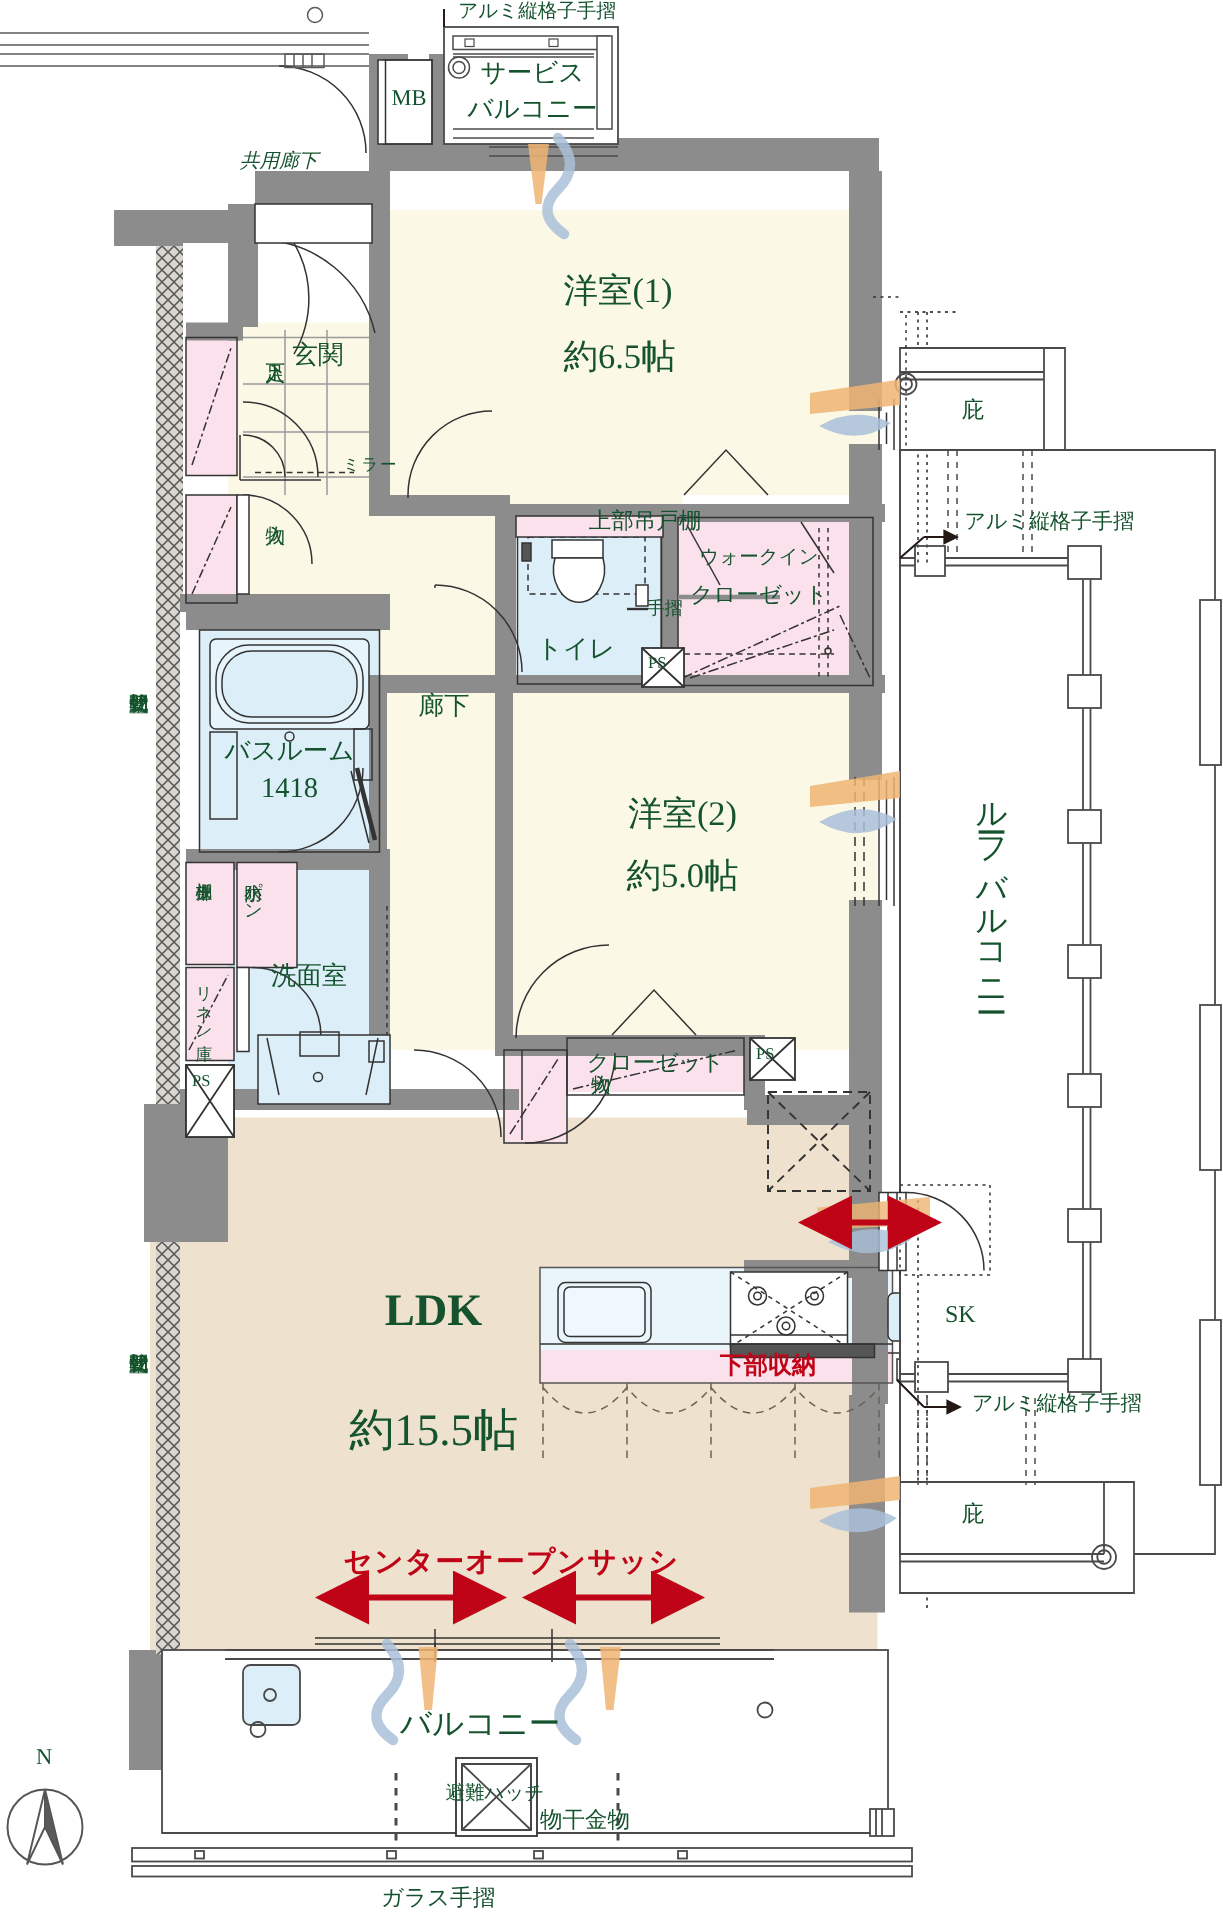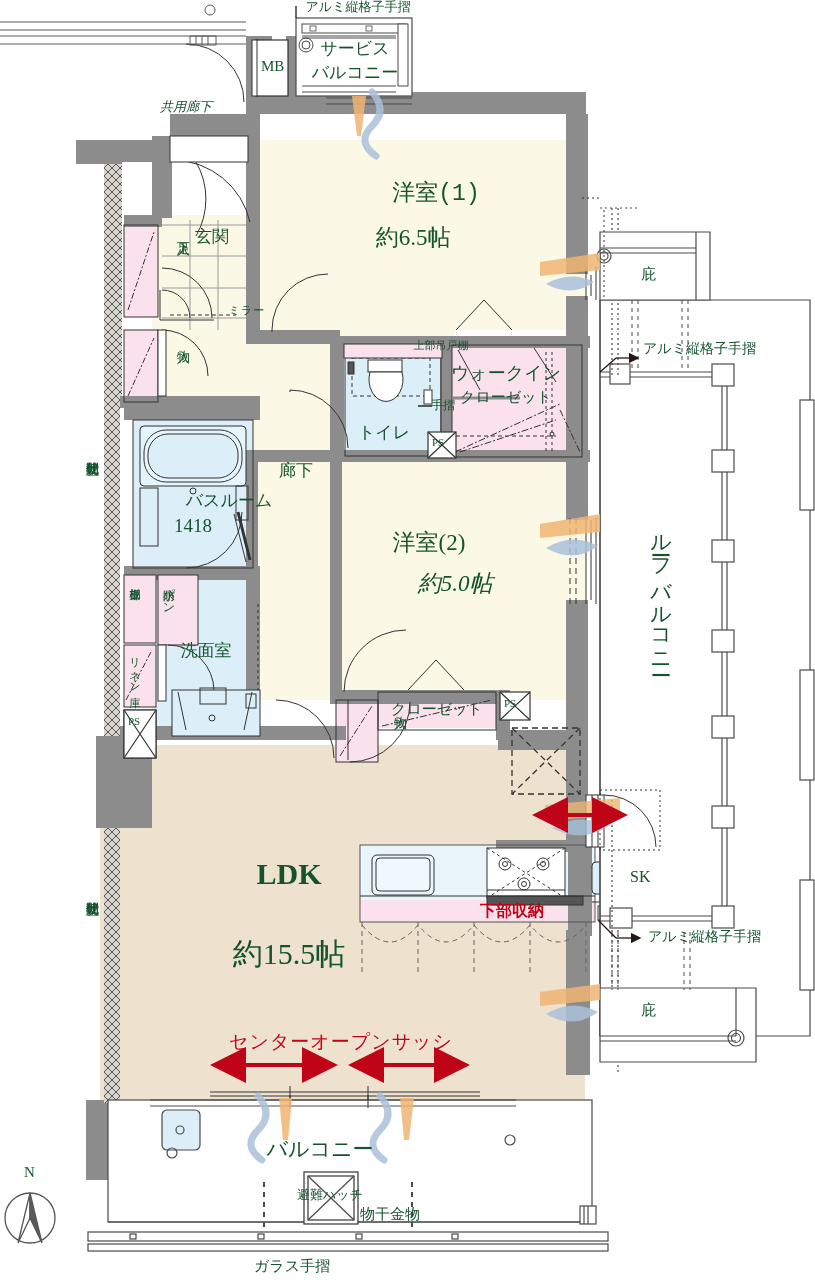--- a/index.html
+++ b/index.html
@@ -488,64 +488,64 @@
       <path d="M30 1193 L42 1243 L30 1218 Z" fill="#5a5a5a"></path>
     </g>
   </svg>
 
   <div class="lbl sm c" style="left:186px;top:100px;font-style:italic;">共用廊下</div>
   <div class="lbl sm" style="left:261px;top:58px;font-size:15px;">MB</div>
   <div class="lbl mid c" style="left:355px;top:40px;text-align:center;">サービス</div>
   <div class="lbl mid c" style="left:355px;top:64px;">バルコニー</div>
   <div class="lbl sm c" style="left:358px;top:0px;">アルミ縦格子手摺</div>
 
-  <div class="lbl big c" style="left:436px;top:182px;font-family:Liberation Mono, monospace;">洋室(1)</div>
+  <div class="lbl big c" style="left:412px;top:182px;">洋室(1)</div>
   <div class="lbl big c" style="left:413px;top:226px;">約6.5帖</div>
 
-  <div class="lbl big c" style="left:429px;top:531px;">洋室(2)</div>
-  <div class="lbl big c" style="left:455px;top:572px;font-style:italic;">約5.0帖</div>
+  <div class="lbl big c" style="left:455px;top:531px;">洋室(2)</div>
+  <div class="lbl big c" style="left:455px;top:572px;">約5.0帖</div>
 
   <div class="lbl c" style="left:289px;top:858px;font-size:30px;font-weight:bold;">LDK</div>
   <div class="lbl c" style="left:289px;top:938px;font-size:30px;">約15.5帖</div>
 
   <div class="lbl mid c" style="left:212px;top:228px;">玄関</div>
   <div class="lbl xs c" style="left:203px;top:305px;letter-spacing:1px;">ミラー</div>
   <div class="lbl vert xs" style="left:133px;top:232px;font-size:13px;">下足入</div>
   <div class="lbl vert xs" style="left:133px;top:340px;font-size:13px;">物入</div>
 
   <div class="lbl vert sm" style="left:86px;top:452px;font-size:13px;">乾式間仕切壁</div>
   <div class="lbl vert sm" style="left:86px;top:892px;font-size:13px;">乾式間仕切壁</div>
 
-  <div class="lbl mid c" style="left:193px;top:492px;margin-left:36px;">バスルーム</div>
+  <div class="lbl mid c" style="left:193px;top:492px;">バスルーム</div>
   <div class="lbl c" style="left:193px;top:516px;font-size:19px;">1418</div>
 
   <div class="lbl vert xxs" style="left:129px;top:580px;font-size:11px;">上部棚板</div>
   <div class="lbl vert xxs" style="left:163px;top:580px;font-size:12px;">防水パン</div>
   <div class="lbl vert xxs" style="left:129px;top:650px;font-size:11px;">リネン庫</div>
   <div class="lbl xxs" style="left:128px;top:716px;font-size:11px;">PS</div>
   <div class="lbl mid c" style="left:206px;top:642px;">洗面室</div>
 
   <div class="lbl mid c" style="left:296px;top:462px;">廊下</div>
 
-  <div class="lbl xs c" style="left:397px;top:340px;font-size:11px;">上部吊戸棚</div>
+  <div class="lbl xs c" style="left:386px;top:340px;font-size:15px;">上部吊戸棚</div>
   <div class="lbl xs c" style="left:399px;top:399px;font-size:12px;">手摺</div>
   <div class="lbl mid c" style="left:384px;top:424px;">トイレ</div>
   <div class="lbl xxs" style="left:432px;top:437px;font-size:11px;">PS</div>
 
-  <div class="lbl sm c" style="left:506px;top:364px;font-size:18px;text-align:right;">ウォークイン</div>
+  <div class="lbl sm c" style="left:506px;top:364px;font-size:13px;text-align:right;">ウォークイン</div>
   <div class="lbl sm c" style="left:506px;top:389px;font-size:15px;">クローゼット</div>
 
   <div class="lbl sm c" style="left:437px;top:701px;font-size:15px;">クローゼット</div>
   <div class="lbl vert xs" style="left:350px;top:706px;font-size:13px;">物入</div>
   <div class="lbl xxs" style="left:504px;top:698px;font-size:11px;">PS</div>
 
   <div class="lbl red c" style="left:476px;top:902px;font-size:16px;font-weight:bold;margin-left:36px;">下部収納</div>
   <div class="lbl" style="left:630px;top:868px;font-size:16px;">SK</div>
 
-  <div class="lbl red c" style="left:341px;top:1032px;font-size:19px;font-weight:normal;letter-spacing:1px;">センターオープンサッシ</div>
+  <div class="lbl red c" style="left:341px;top:1032px;font-size:19px;font-weight:bold;letter-spacing:1px;">センターオープンサッシ</div>
 
   <div class="lbl c" style="left:320px;top:1138px;font-size:21px;">バルコニー</div>
   <div class="lbl sm c" style="left:330px;top:1188px;font-size:13px;text-align:right;">避難ハッチ</div>
   <div class="lbl sm" style="left:360px;top:1206px;font-size:15px;">物干金物</div>
   <div class="lbl sm c" style="left:292px;top:1258px;font-size:15px;">ガラス手摺</div>
 
   <div class="lbl sm" style="left:641px;top:266px;font-size:15px;">庇</div>
   <div class="lbl sm" style="left:641px;top:1002px;font-size:15px;">庇</div>
   <div class="lbl sm" style="left:643px;top:341px;font-size:14px;">アルミ縦格子手摺</div>
   <div class="lbl sm" style="left:648px;top:929px;font-size:14px;">アルミ縦格子手摺</div>

